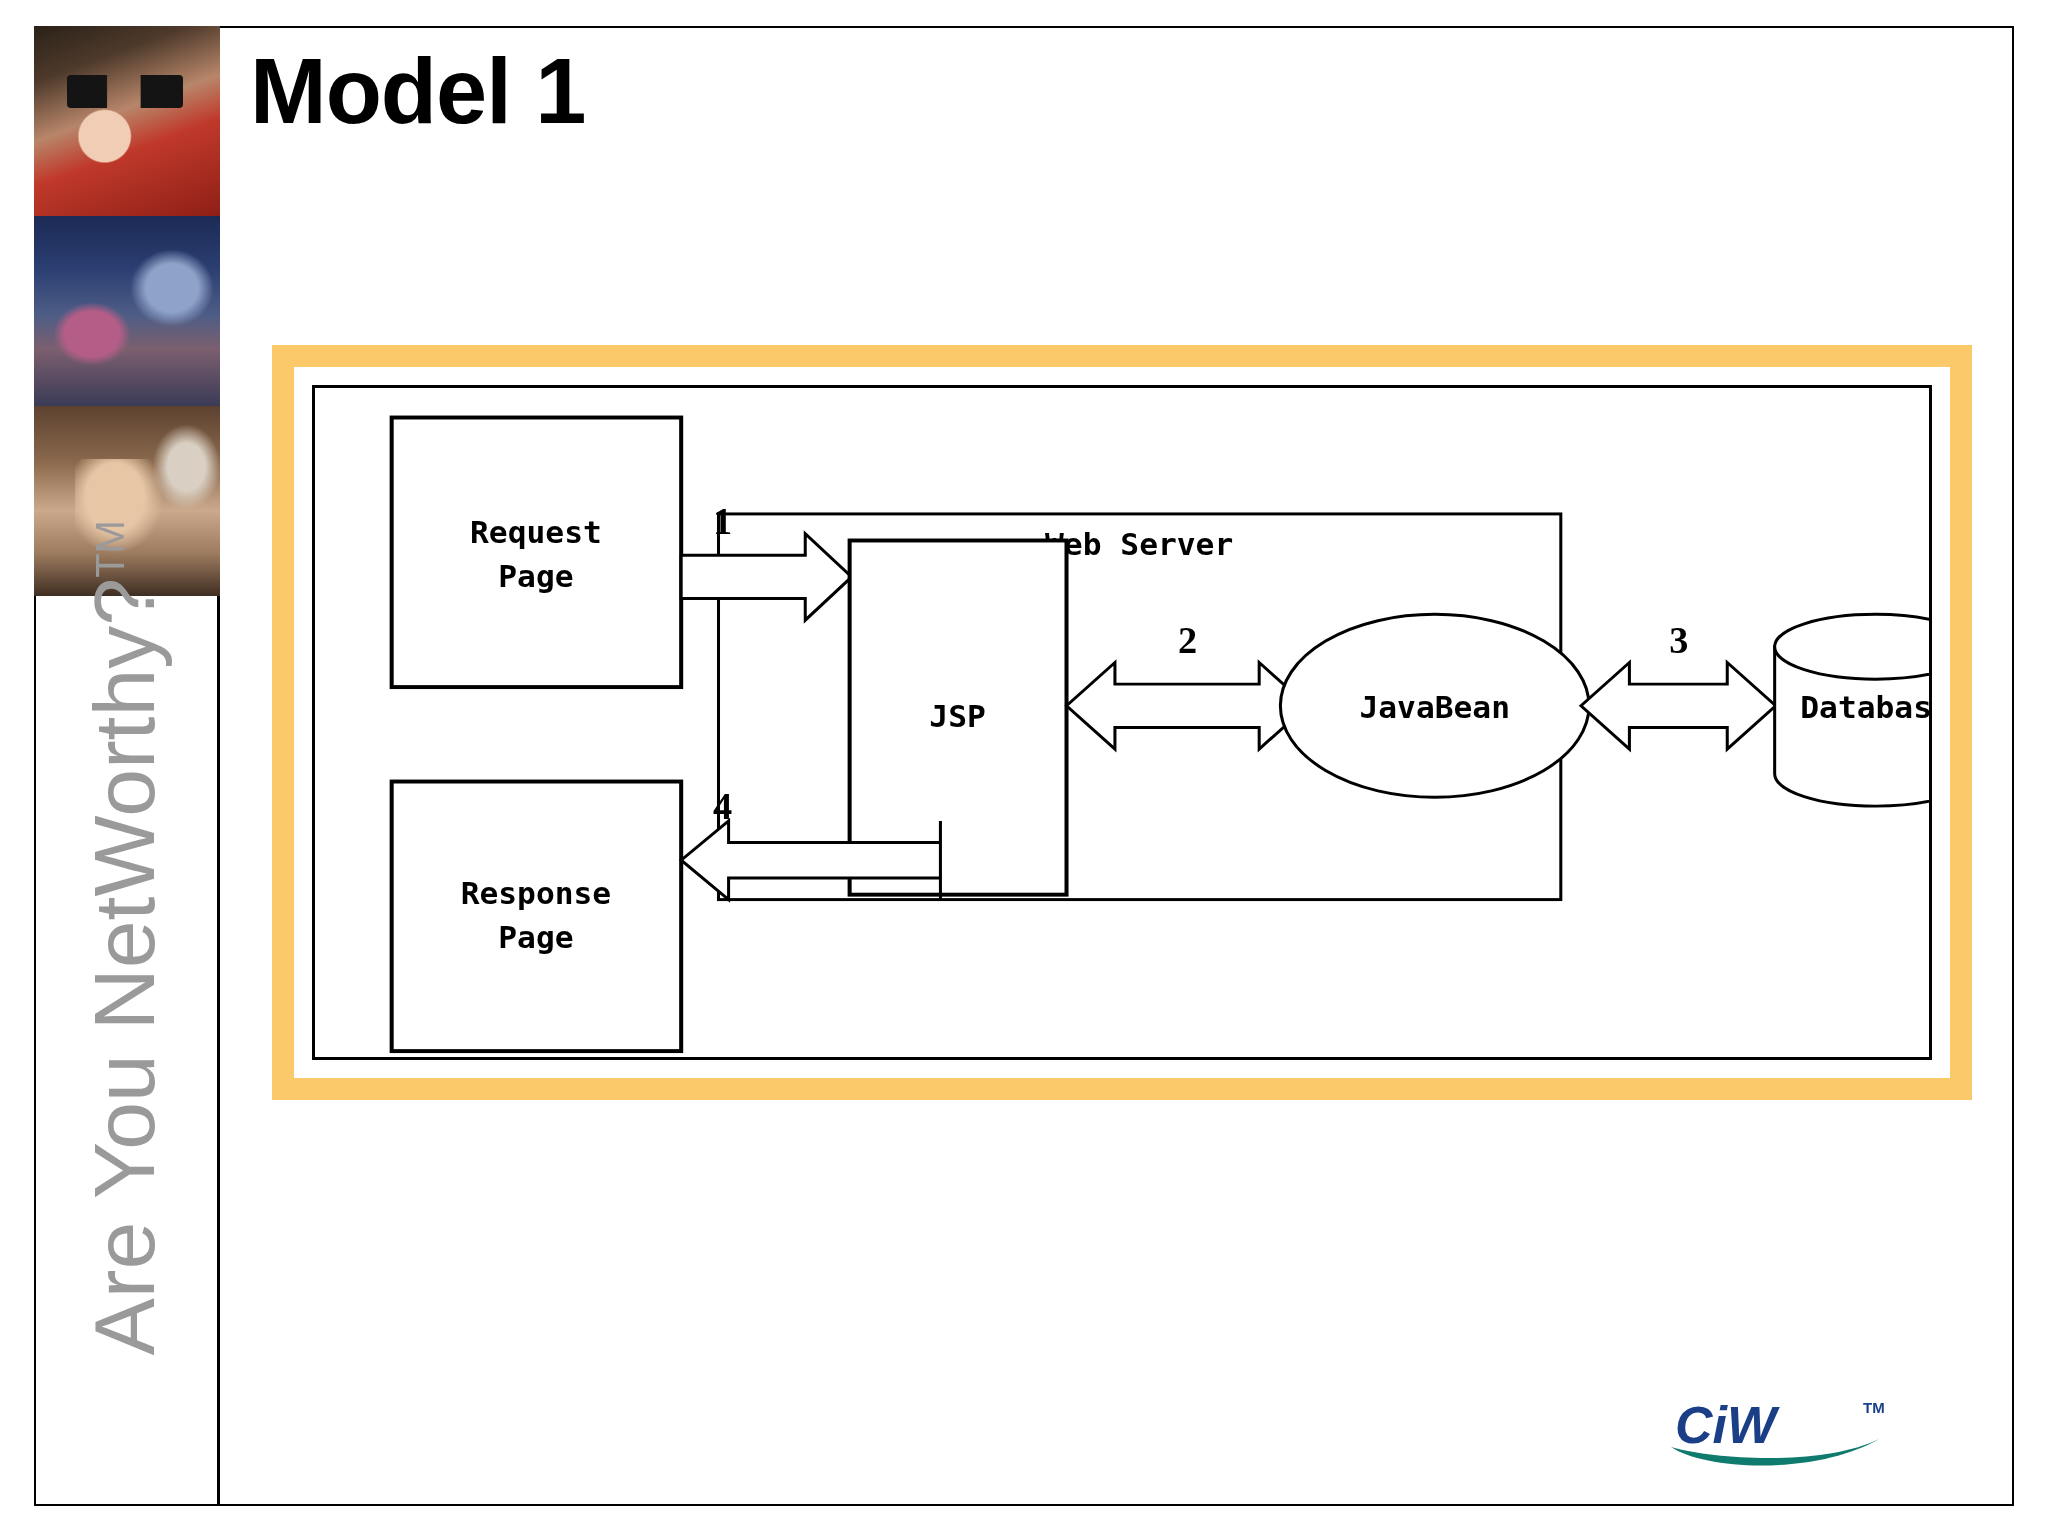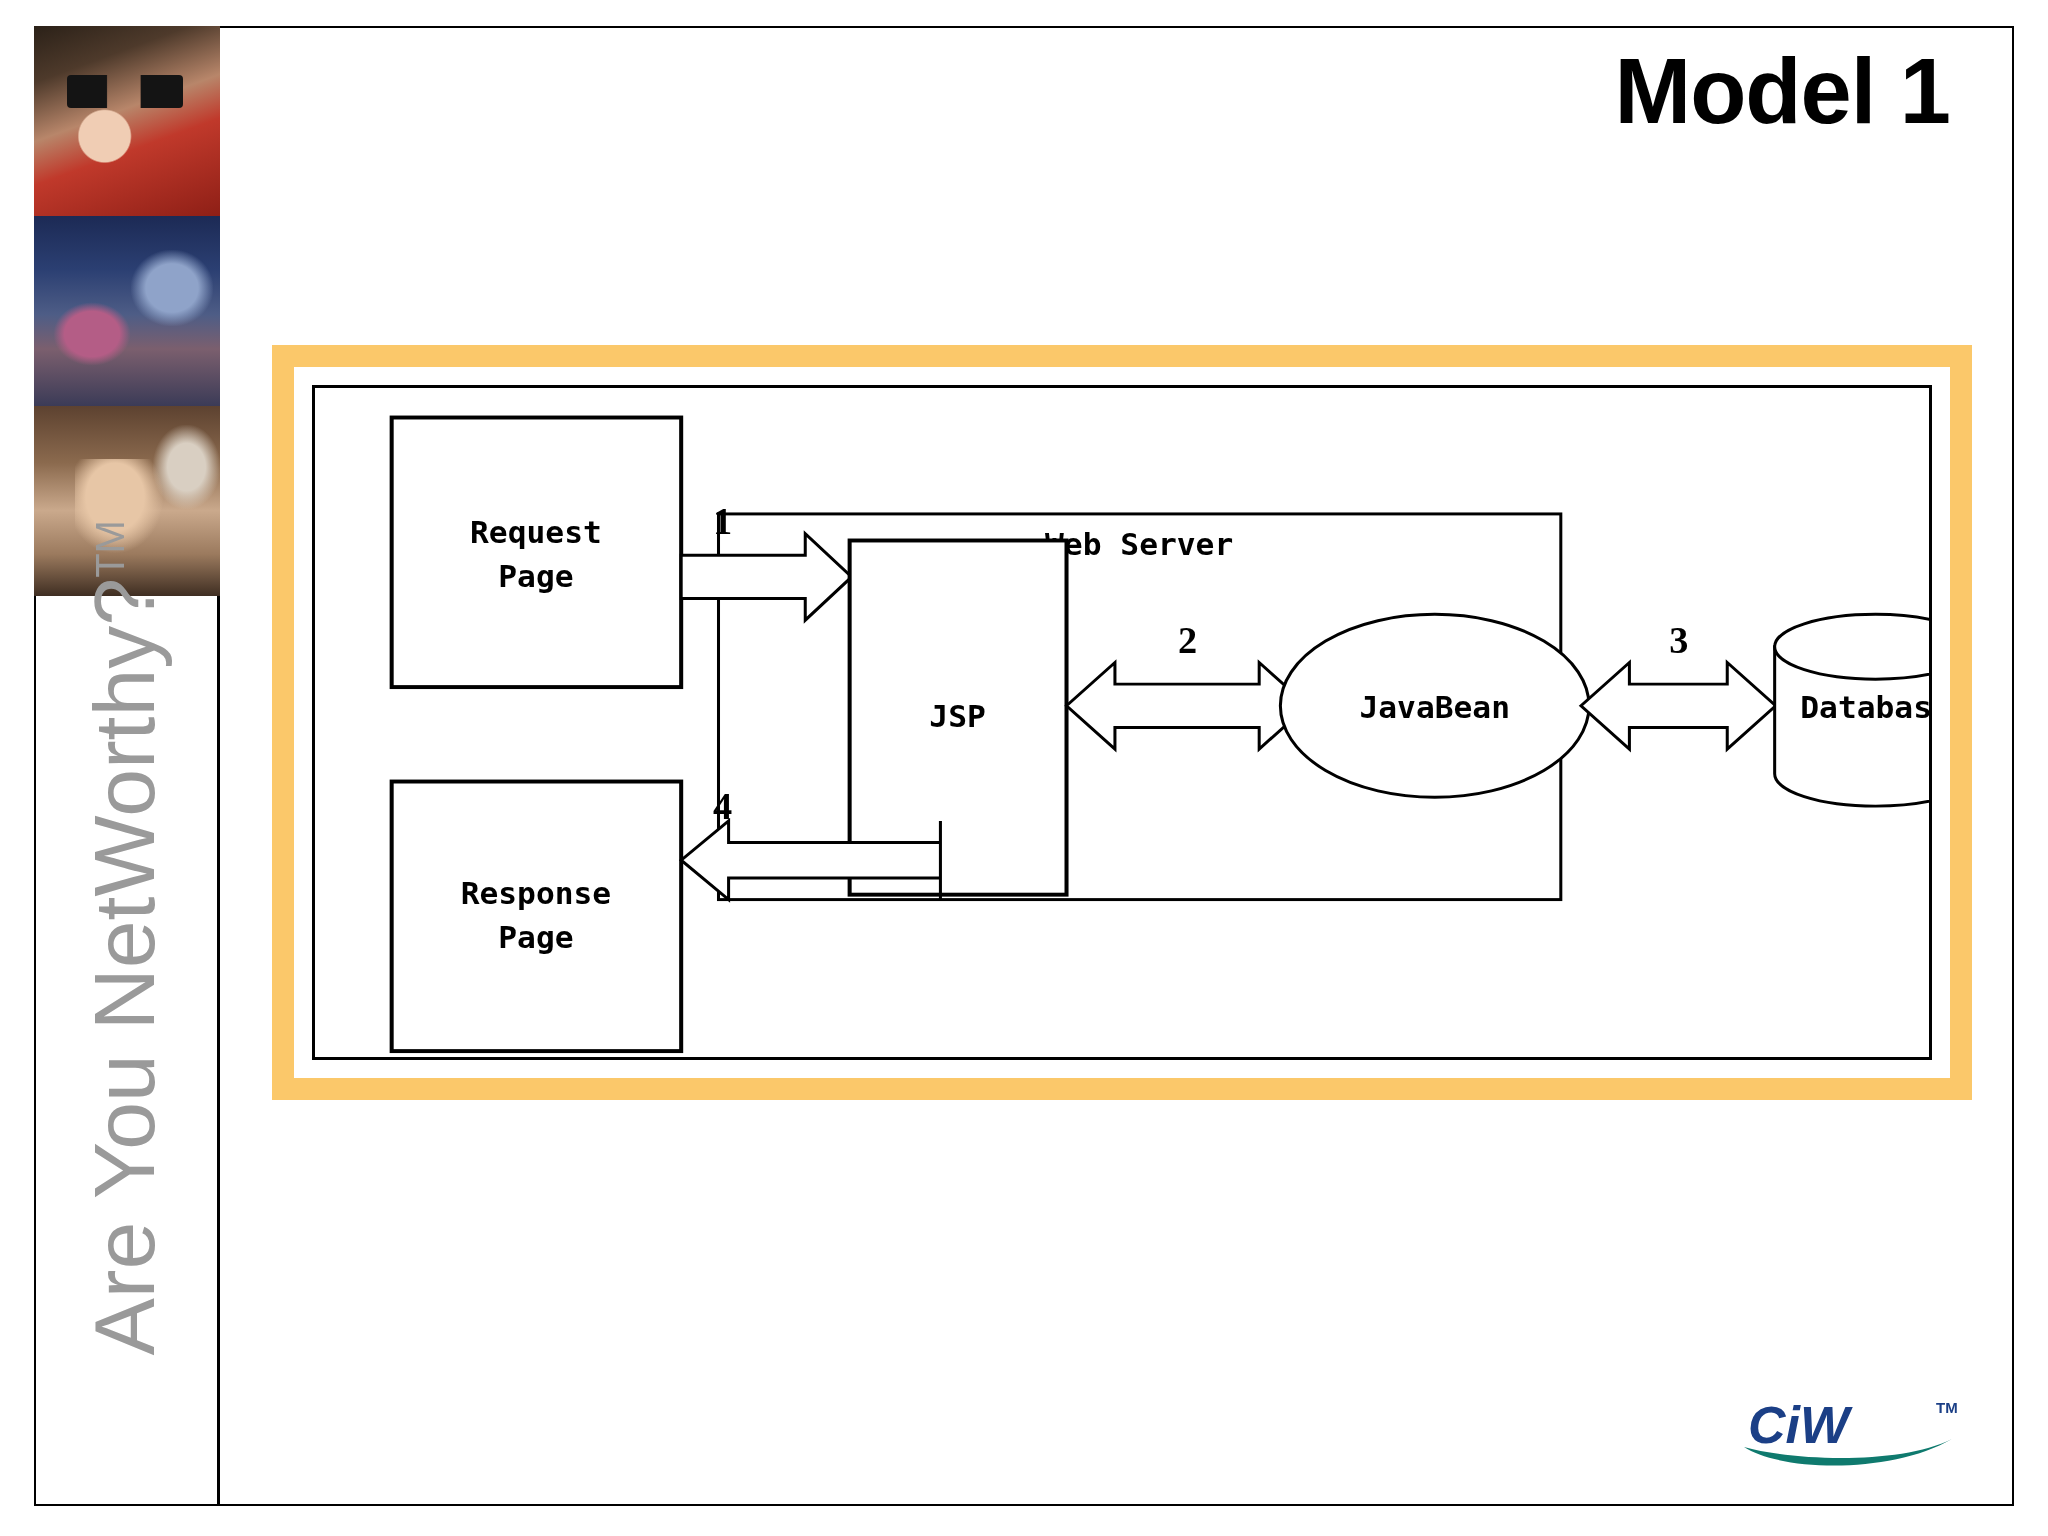--- a/index.html
+++ b/index.html
@@ -44,21 +44,21 @@
     transform:rotate(-90deg);transform-origin:center center;
     font-family:"Liberation Sans",sans-serif;
     font-size:86px;color:#9a9a9a;letter-spacing:0px;white-space:nowrap;
     text-align:left;
   }
   .rail-tagline .tm{font-size:40px;vertical-align:super;}
 
   
   .title{
     position:absolute;left:250px;top:42px;width:1700px;
-    text-align:right;font-weight:bold;color:#000;
+    text-align:left;font-weight:bold;color:#000;
     font-size:92px;line-height:1.08;letter-spacing:-1px;
   }
 
   
   .diagram-outer{
     position:absolute;left:272px;top:345px;width:1700px;height:755px;
     background:#fbc86a;box-sizing:border-box;padding:22px;
   }
   .diagram-mid{
     width:100%;height:100%;background:#ffffff;box-sizing:border-box;padding:18px;
@@ -67,21 +67,21 @@
     position:relative;width:100%;height:100%;border:3px solid #000;
     box-sizing:border-box;background:#fff;
   }
   svg.dg{position:absolute;left:0;top:0;width:100%;height:100%;}
   .dg text{font-family:"DejaVu Sans Mono","Liberation Mono",monospace;
            font-size:31px;font-weight:bold;fill:#000;}
   .dg text.num{font-family:"Liberation Serif",serif;font-size:38px;font-weight:bold;}
 
   
   .ciw{
-    position:absolute;left:1740px;top:1385px;width:230px;height:90px;
+    position:absolute;left:1667px;top:1385px;width:230px;height:90px;
   }
   .ciw svg{width:100%;height:100%;}
 </style>
 </head>
 <body>
 
 <div id="slide">
 
   <div class="slide-frame"></div>
 

